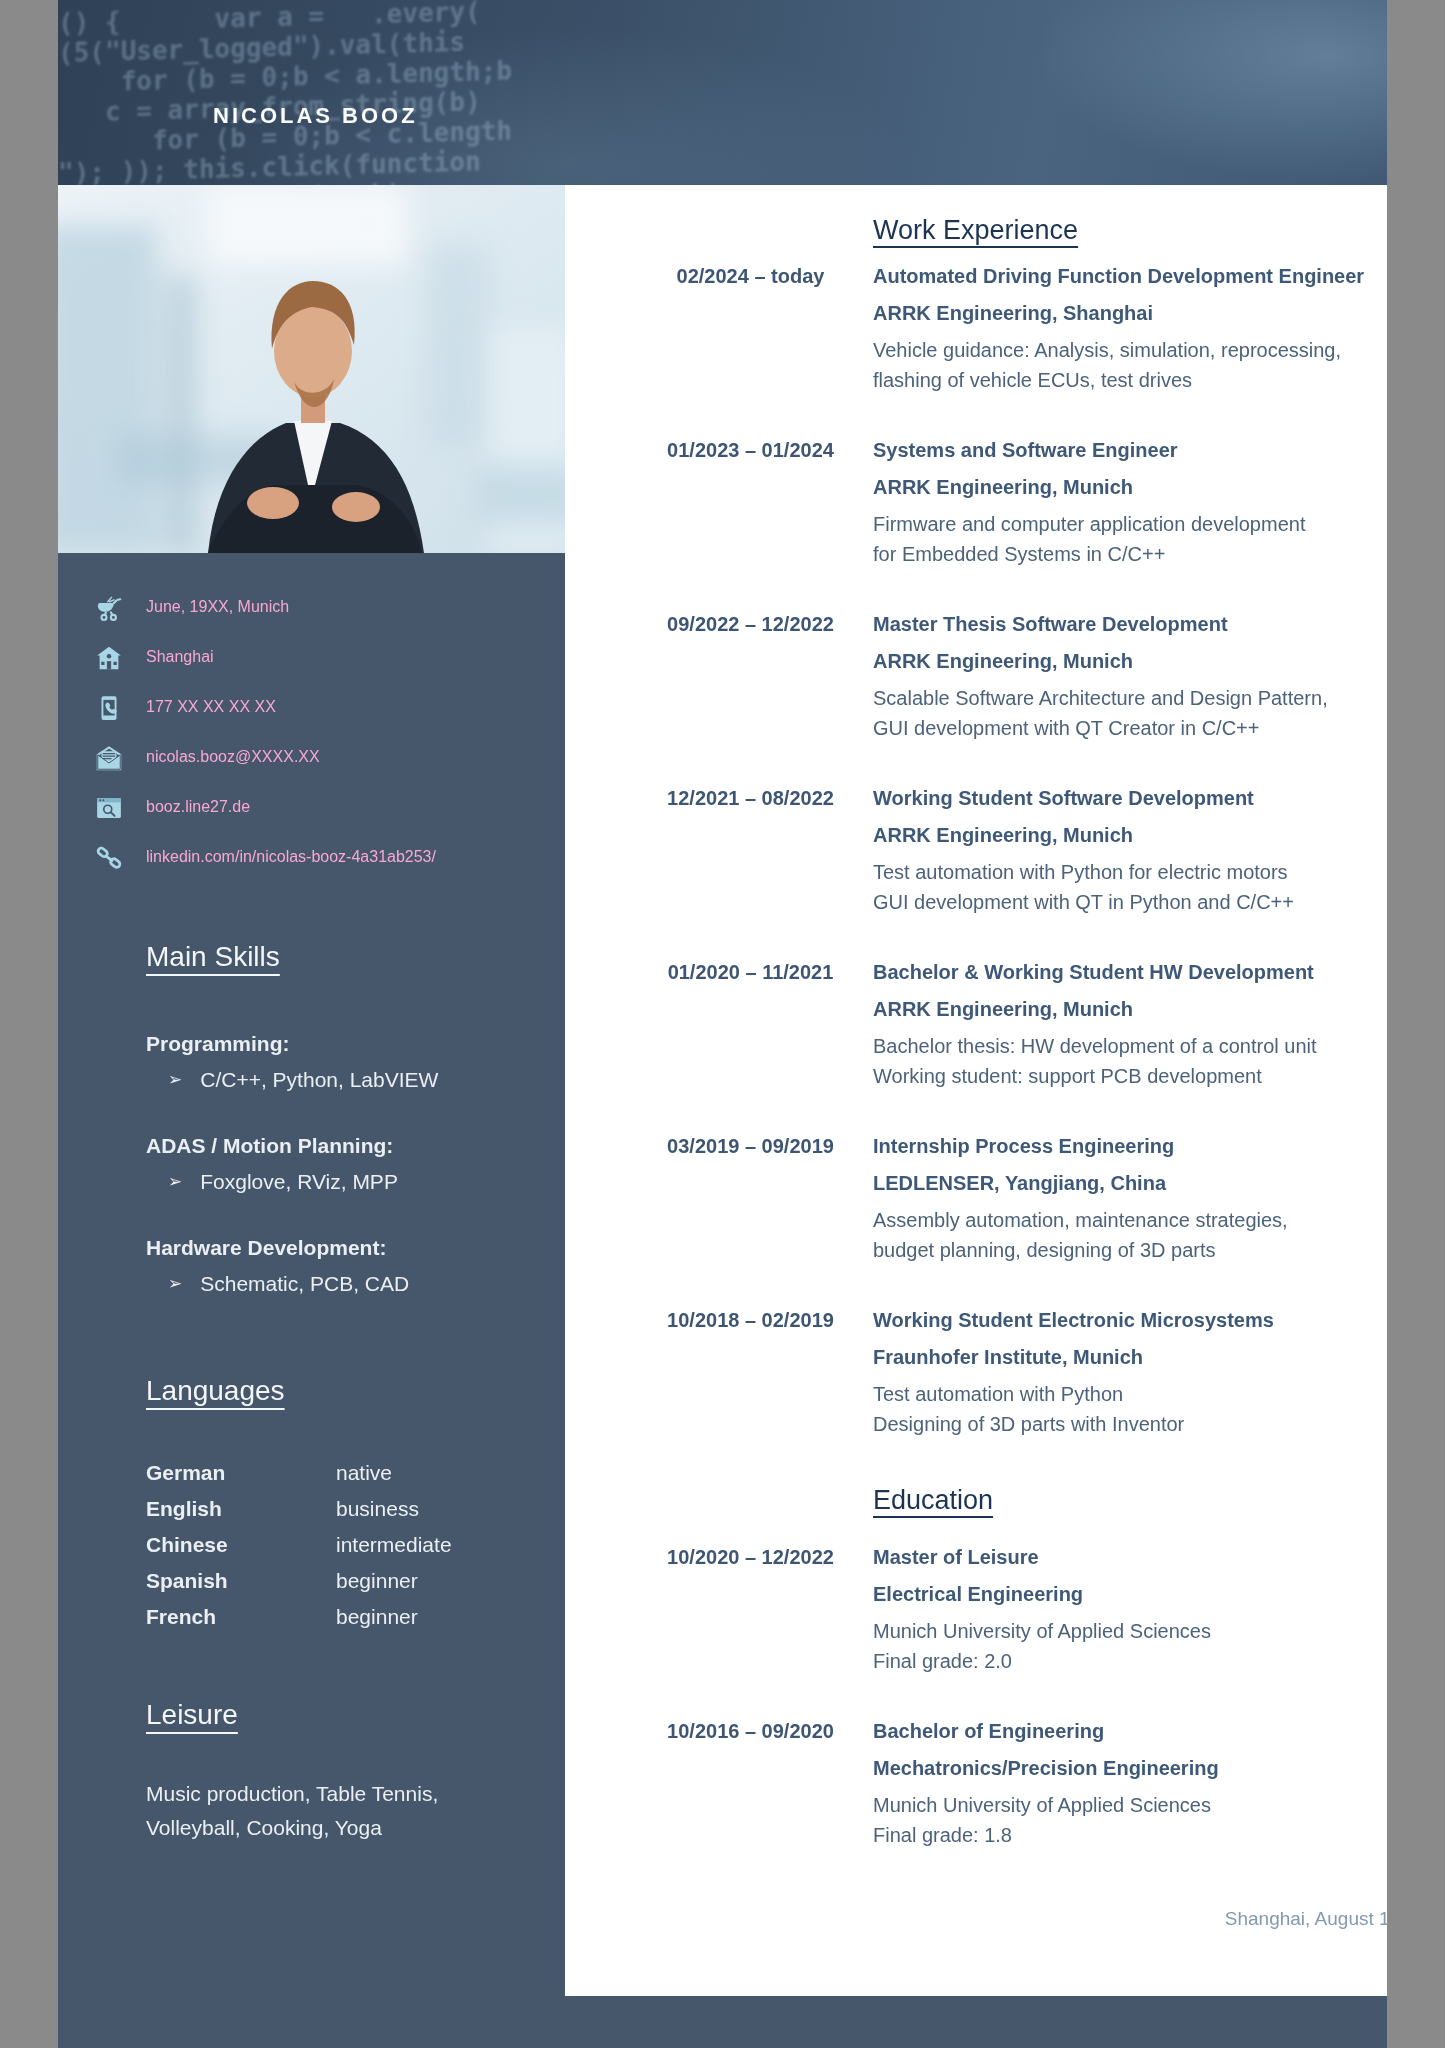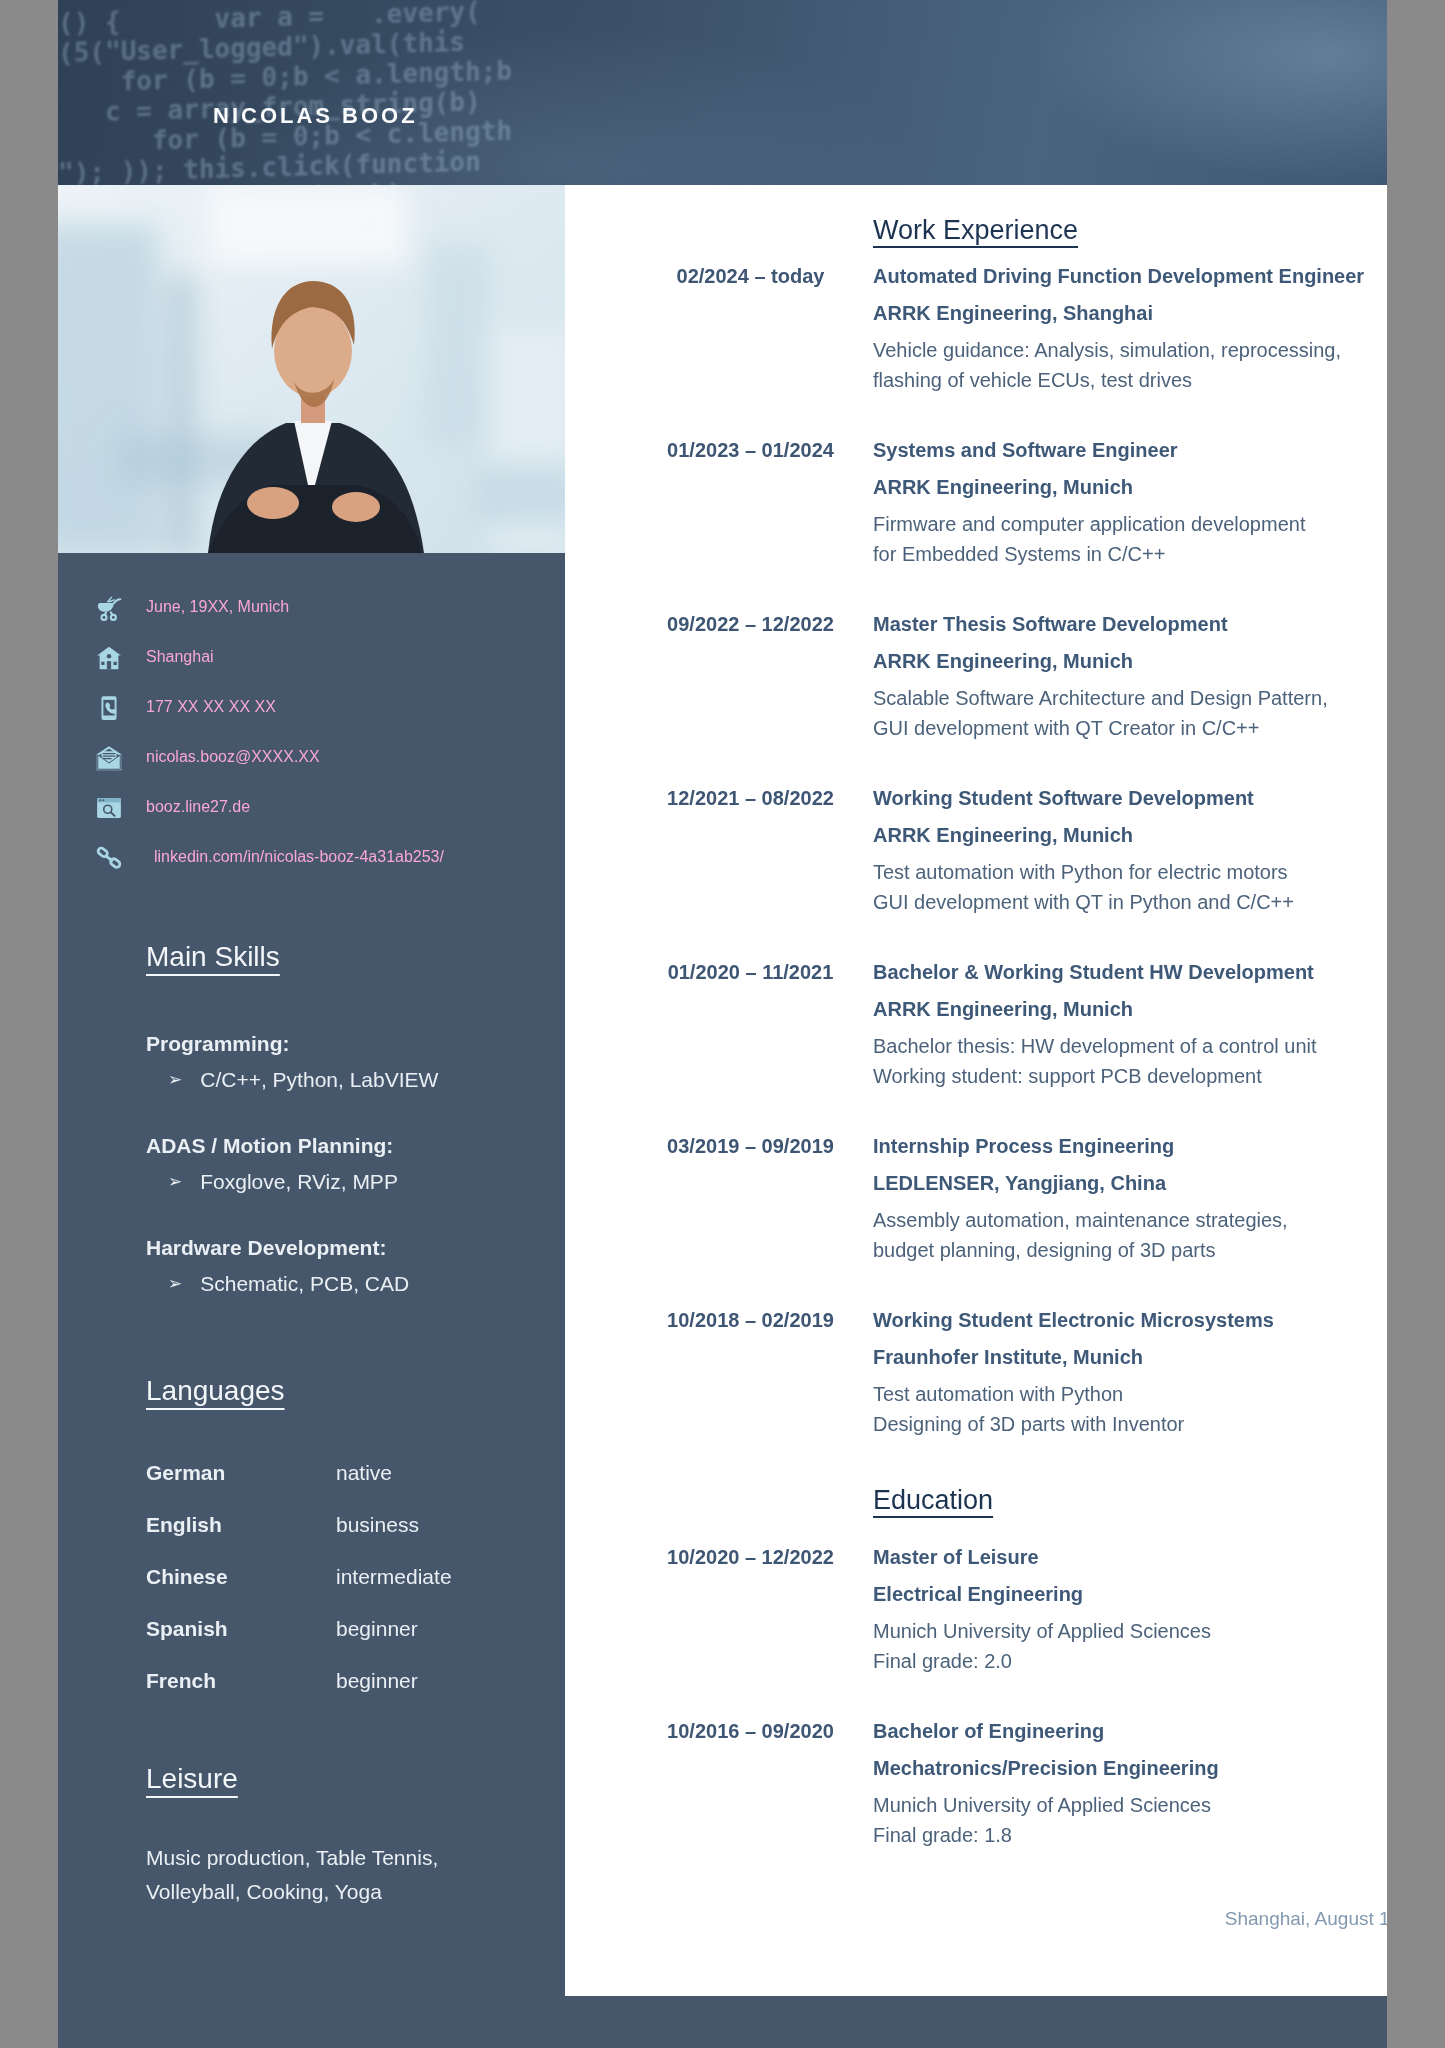--- a/index.html
+++ b/index.html
@@ -32,37 +32,37 @@
     color:#fbfcfd;
   }
   
   .sidebar {
     position:absolute; top:185px; left:0; width:507px; height:1863px;
     background:#46566b; color:#eaeff4; z-index:2;
   }
   .photo { width:507px; height:368px; display:block; }
   .contact { padding:40px 30px 0 36px; }
   .contact-item { display:flex; align-items:flex-start; margin-bottom:20px; }
-  .contact-item.gap-top { margin-top:18px;gap:8px; }
+  .contact-item.gap-top { margin-top:18px; }
   .cicon { width:34px; height:30px; flex-shrink:0; margin-right:18px; }
   .cicon svg { width:30px; height:30px; }
   .ctext { font-size:16px; line-height:27px; color:#f9a8d4; max-width:310px; overflow-wrap:break-word; }
   .side-section { padding-left:88px; padding-right:28px; }
   .side-heading {
     font-size:28px; font-weight:400; color:#f4f7fa;
     text-decoration:underline; text-decoration-thickness:2px; text-underline-offset:8px;
   }
   .skills { margin-top:68px; }
   .skill-group { margin-top:36px; }
   .skill-group:first-of-type { margin-top:56px; }
   .skill-label { font-size:21px; font-weight:bold; line-height:30px; }
   .skill-items { display:flex; padding-left:22px; margin-top:6px; font-size:21px; line-height:30px; }
   .skill-bullet { margin-right:18px; font-size:17px; }
   .langs { margin-top:76px; }
-  .lang-grid { margin-top:48px; display:grid; grid-template-columns:190px auto; row-gap:16px; }
+  .lang-grid { margin-top:48px; display:grid; grid-template-columns:190px auto; row-gap:0; }
   .lang-name { font-weight:bold; font-size:21px; line-height:36px; }
   .lang-level { font-size:21px; line-height:36px; }
   .leisure { margin-top:64px; }
   .leisure-text { margin-top:46px; font-size:21px; line-height:34px; max-width:340px; }
   
   .main {
     position:absolute; top:185px; left:507px; width:938px; height:1863px;
     background:#ffffff; padding:30px 50px 0 63px;
   }
   .main-heading {

